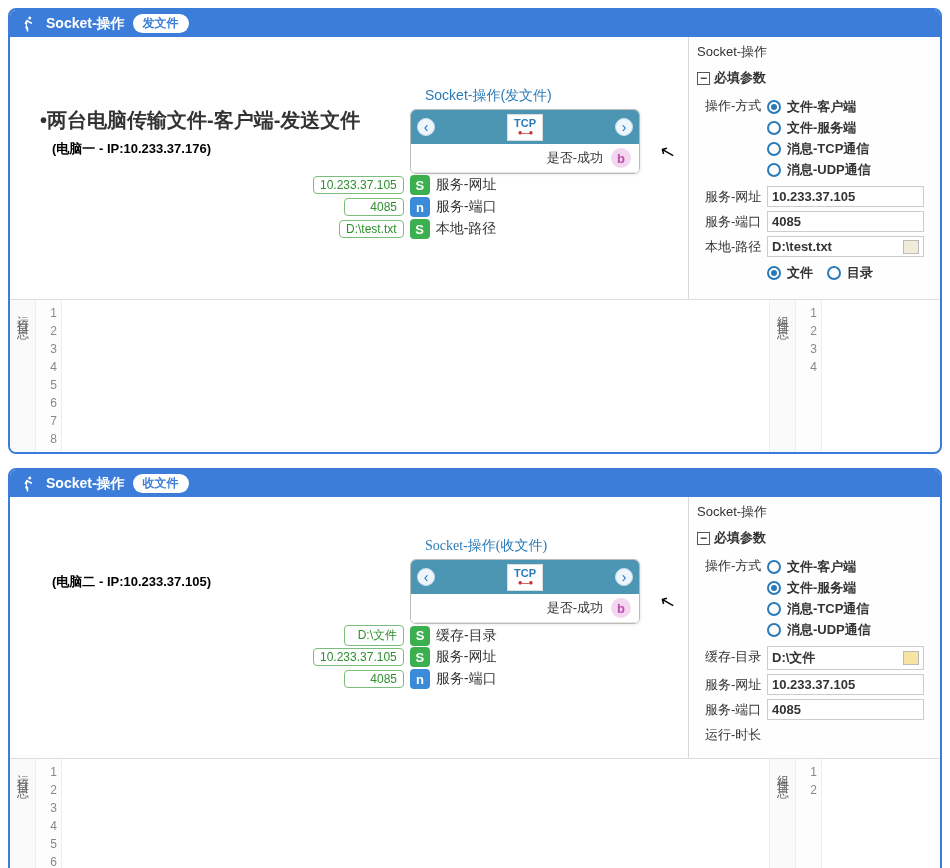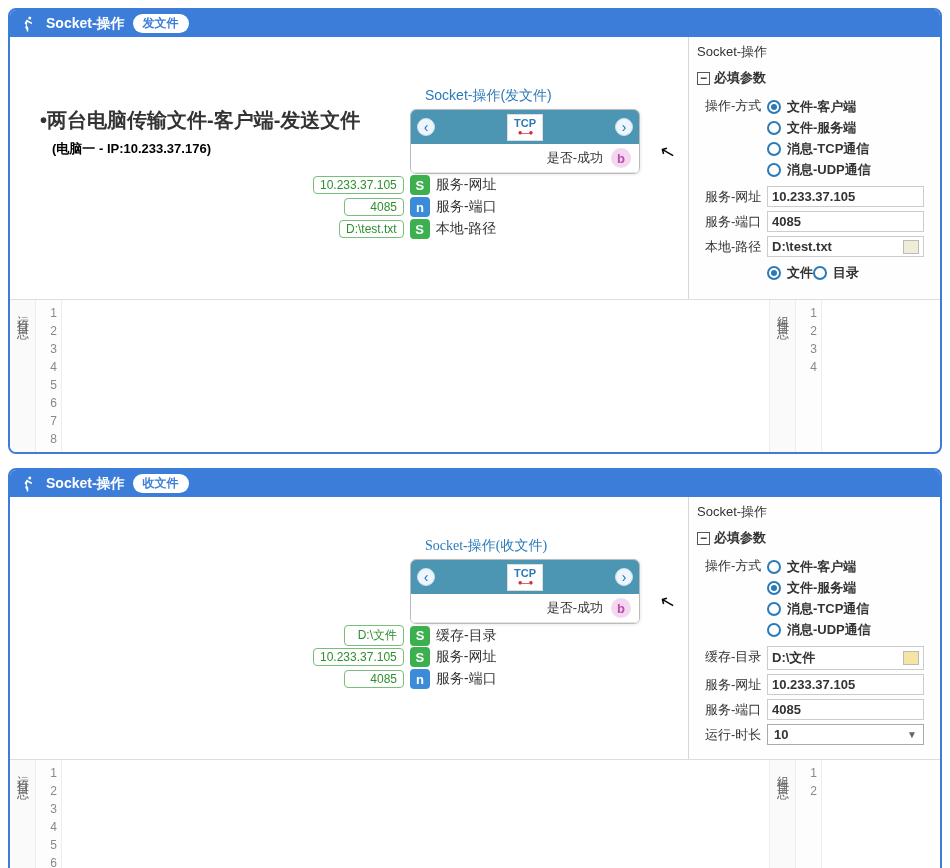--- a/index.html
+++ b/index.html
@@ -155,21 +155,21 @@
             <div class="prop-val">
               <div class="text-input">
                 <span>D:\test.txt</span>
                 <span class="picker-btn" style=""></span>
               </div>
             </div>
           </div>
         </div>
       <div class="prop-row">
         <div class="prop-label"></div>
-        <div class="prop-val" style="display:flex;gap:0;" id="p1-typerow">
+        <div class="prop-val" style="display:flex;gap:14px;" id="p1-typerow">
             <div class="radio-item">
               <span class="radio checked"></span>
               <span>文件</span>
             </div>
             <div class="radio-item">
               <span class="radio"></span>
               <span>目录</span>
             </div>
           </div>
       </div>
@@ -210,20 +210,21 @@
           <circle cx="13" cy="4" r="2"></circle>
           <path d="M11 22v-5l-2-3 1-5 3 2 3 1v-2l-4-2-3-2-3 5 2 2-1 4 2 3v2h2z"></path>
         </svg>
     </span>
     <span class="header-title">Socket-操作</span>
     <span class="pill">收文件</span>
   </div>
   <div class="panel-body">
     <div class="canvas-area">
       <div class="desc-block">
+        <div class="desc-sub">(电脑二 - IP:10.233.37.105)</div>
       </div>
       <div class="node-title" style="left:415px;top:40px;font-family:Liberation Serif, serif;">Socket-操作(收文件)</div>
       <div class="node" style="left:400px;top:62px;">
         <div class="node-head">
           <span class="chev">‹</span>
           <span class="tcp-badge">
               <span>TCP</span>
               <span class="arrow-line" style="color:#c33">●—●</span>
             </span>
           <span class="chev">›</span>
@@ -301,26 +302,20 @@
             <div class="prop-label">服务-端口</div>
             <div class="prop-val">
               <div class="text-input">
                 <span>4085</span>
               </div>
             </div>
           </div>
         </div>
       <div class="prop-row">
         <div class="prop-label">运行-时长</div>
-        <div class="prop-val">
-          <div class="dropdown">
-            <span>10</span>
-            <span class="dd-arrow">▼</span>
-          </div>
-        </div>
       </div>
     </div>
   </div>
   <div class="logs-row">
     <div class="log-pane left">
       <div class="log-vlabel">运行日志</div>
       <div class="log-gutter" id="p2-loglg">
           <div>1</div>
           <div>2</div>
           <div>3</div>

